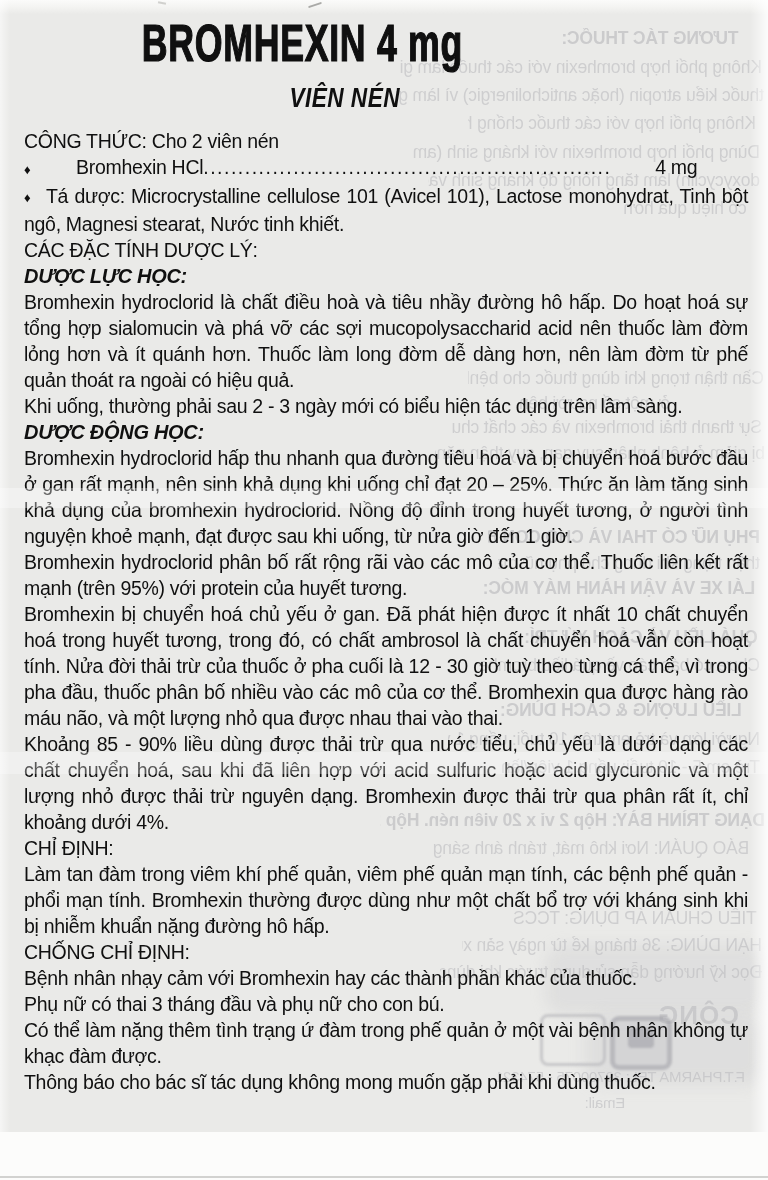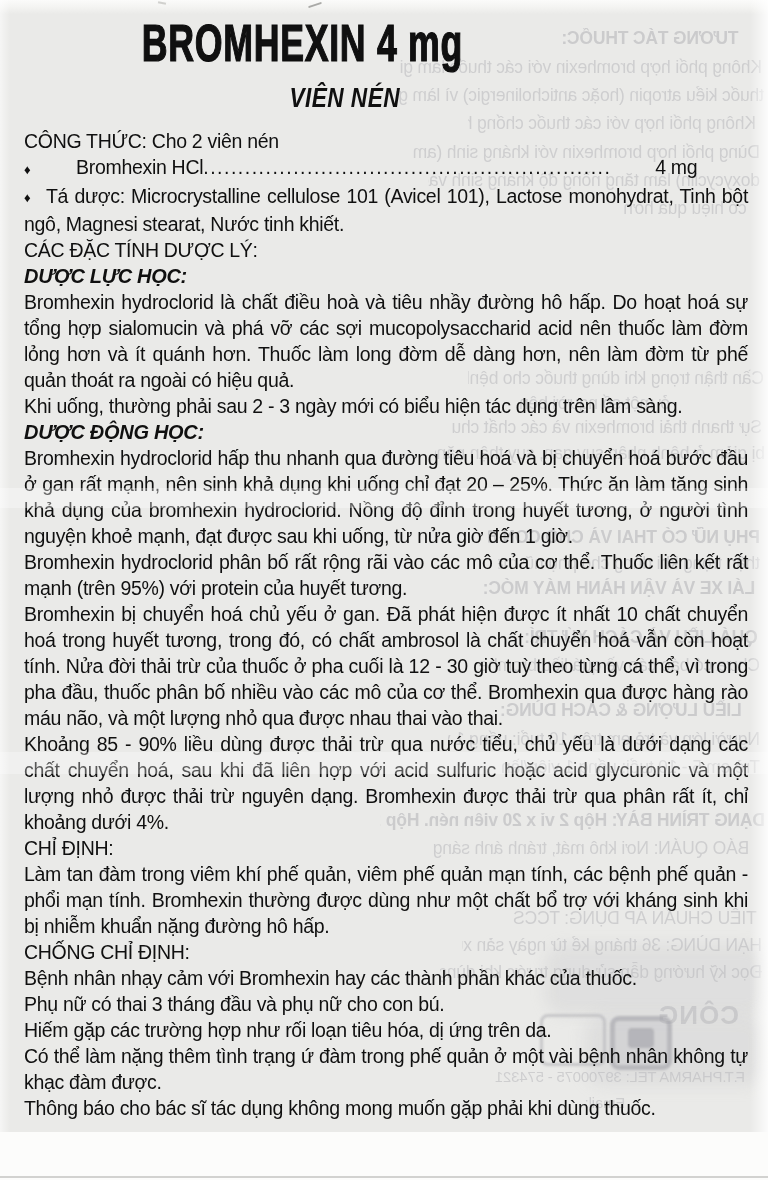--- a/index.html
+++ b/index.html
@@ -136,21 +136,20 @@
       <p class="just">Bromhexin bị chuyển hoá chủ yếu ở gan. Đã phát hiện được ít nhất 10 chất chuyển hoá trong huyết tương, trong đó, có chất ambrosol là chất chuyển hoá vẫn còn hoạt tính. Nửa đời thải trừ của thuốc ở pha cuối là 12 - 30 giờ tuỳ theo từng cá thể, vì trong pha đầu, thuốc phân bố nhiều vào các mô của cơ thể. Bromhexin qua được hàng rào máu não, và một lượng nhỏ qua được nhau thai vào thai.</p>
       <p class="just">Khoảng 85 - 90% liều dùng được thải trừ qua nước tiểu, chủ yếu là dưới dạng các chất chuyển hoá, sau khi đã liên hợp với acid sulfuric hoặc acid glycuronic và một lượng nhỏ được thải trừ nguyên dạng. Bromhexin được thải trừ qua phân rất ít, chỉ khoảng dưới 4%.</p>
 
       <p><b class="hd">CHỈ ĐỊNH:</b></p>
       <p class="just">Làm tan đàm trong viêm khí phế quản, viêm phế quản mạn tính, các bệnh phế quản - phổi mạn tính. Bromhexin thường được dùng như một chất bổ trợ với kháng sinh khi bị nhiễm khuẩn nặng đường hô hấp.</p>
 
       <p><b class="hd">CHỐNG CHỈ ĐỊNH:</b></p>
       <p>Bệnh nhân nhạy cảm với Bromhexin hay các thành phần khác của thuốc.</p>
       <p>Phụ nữ  có thai 3 tháng đầu và phụ nữ cho con bú.</p>
 
-      <p>Hiếm gặp các trường hợp như rối loạn tiêu hóa, dị ứng trên da.</p>
       <p class="just">Có thể làm nặng thêm tình trạng ứ đàm trong phế quản ở một vài bệnh nhân không tự khạc đàm được.</p>
       <p>Thông báo cho bác sĩ tác dụng không mong muốn gặp phải khi dùng thuốc.</p>
     </div>
   </div>
 
   <div class="topband"></div>
   <div class="band b1"></div>
   <div class="band b2"></div>
   <div class="rightedge"></div>
   <div class="leftedge"></div>

